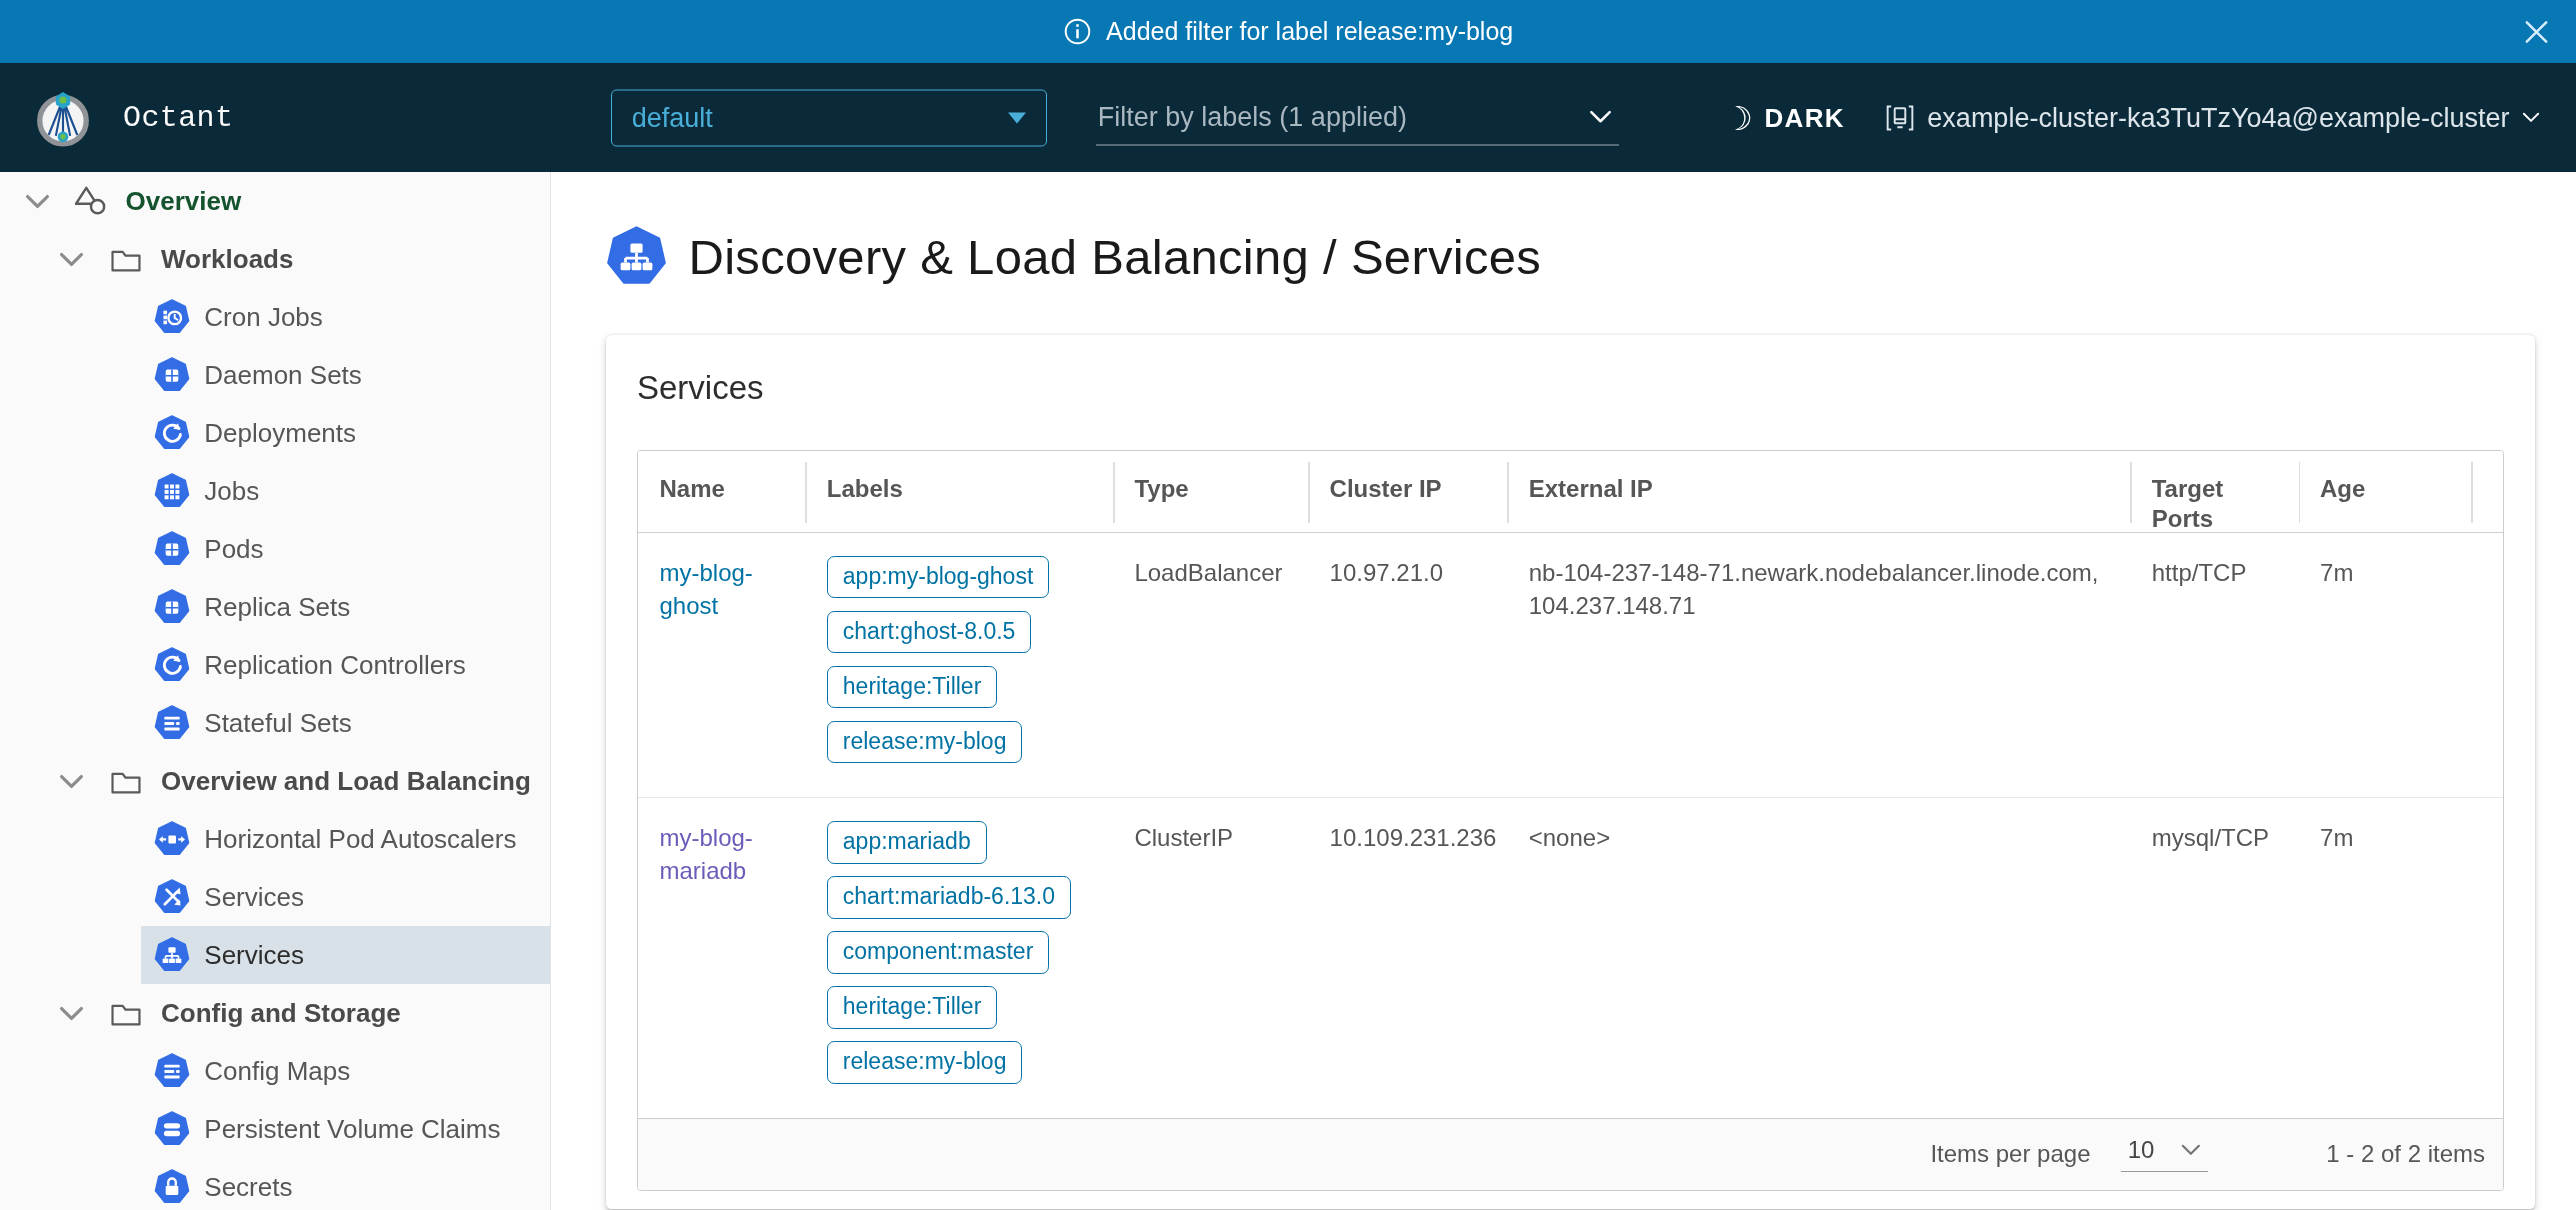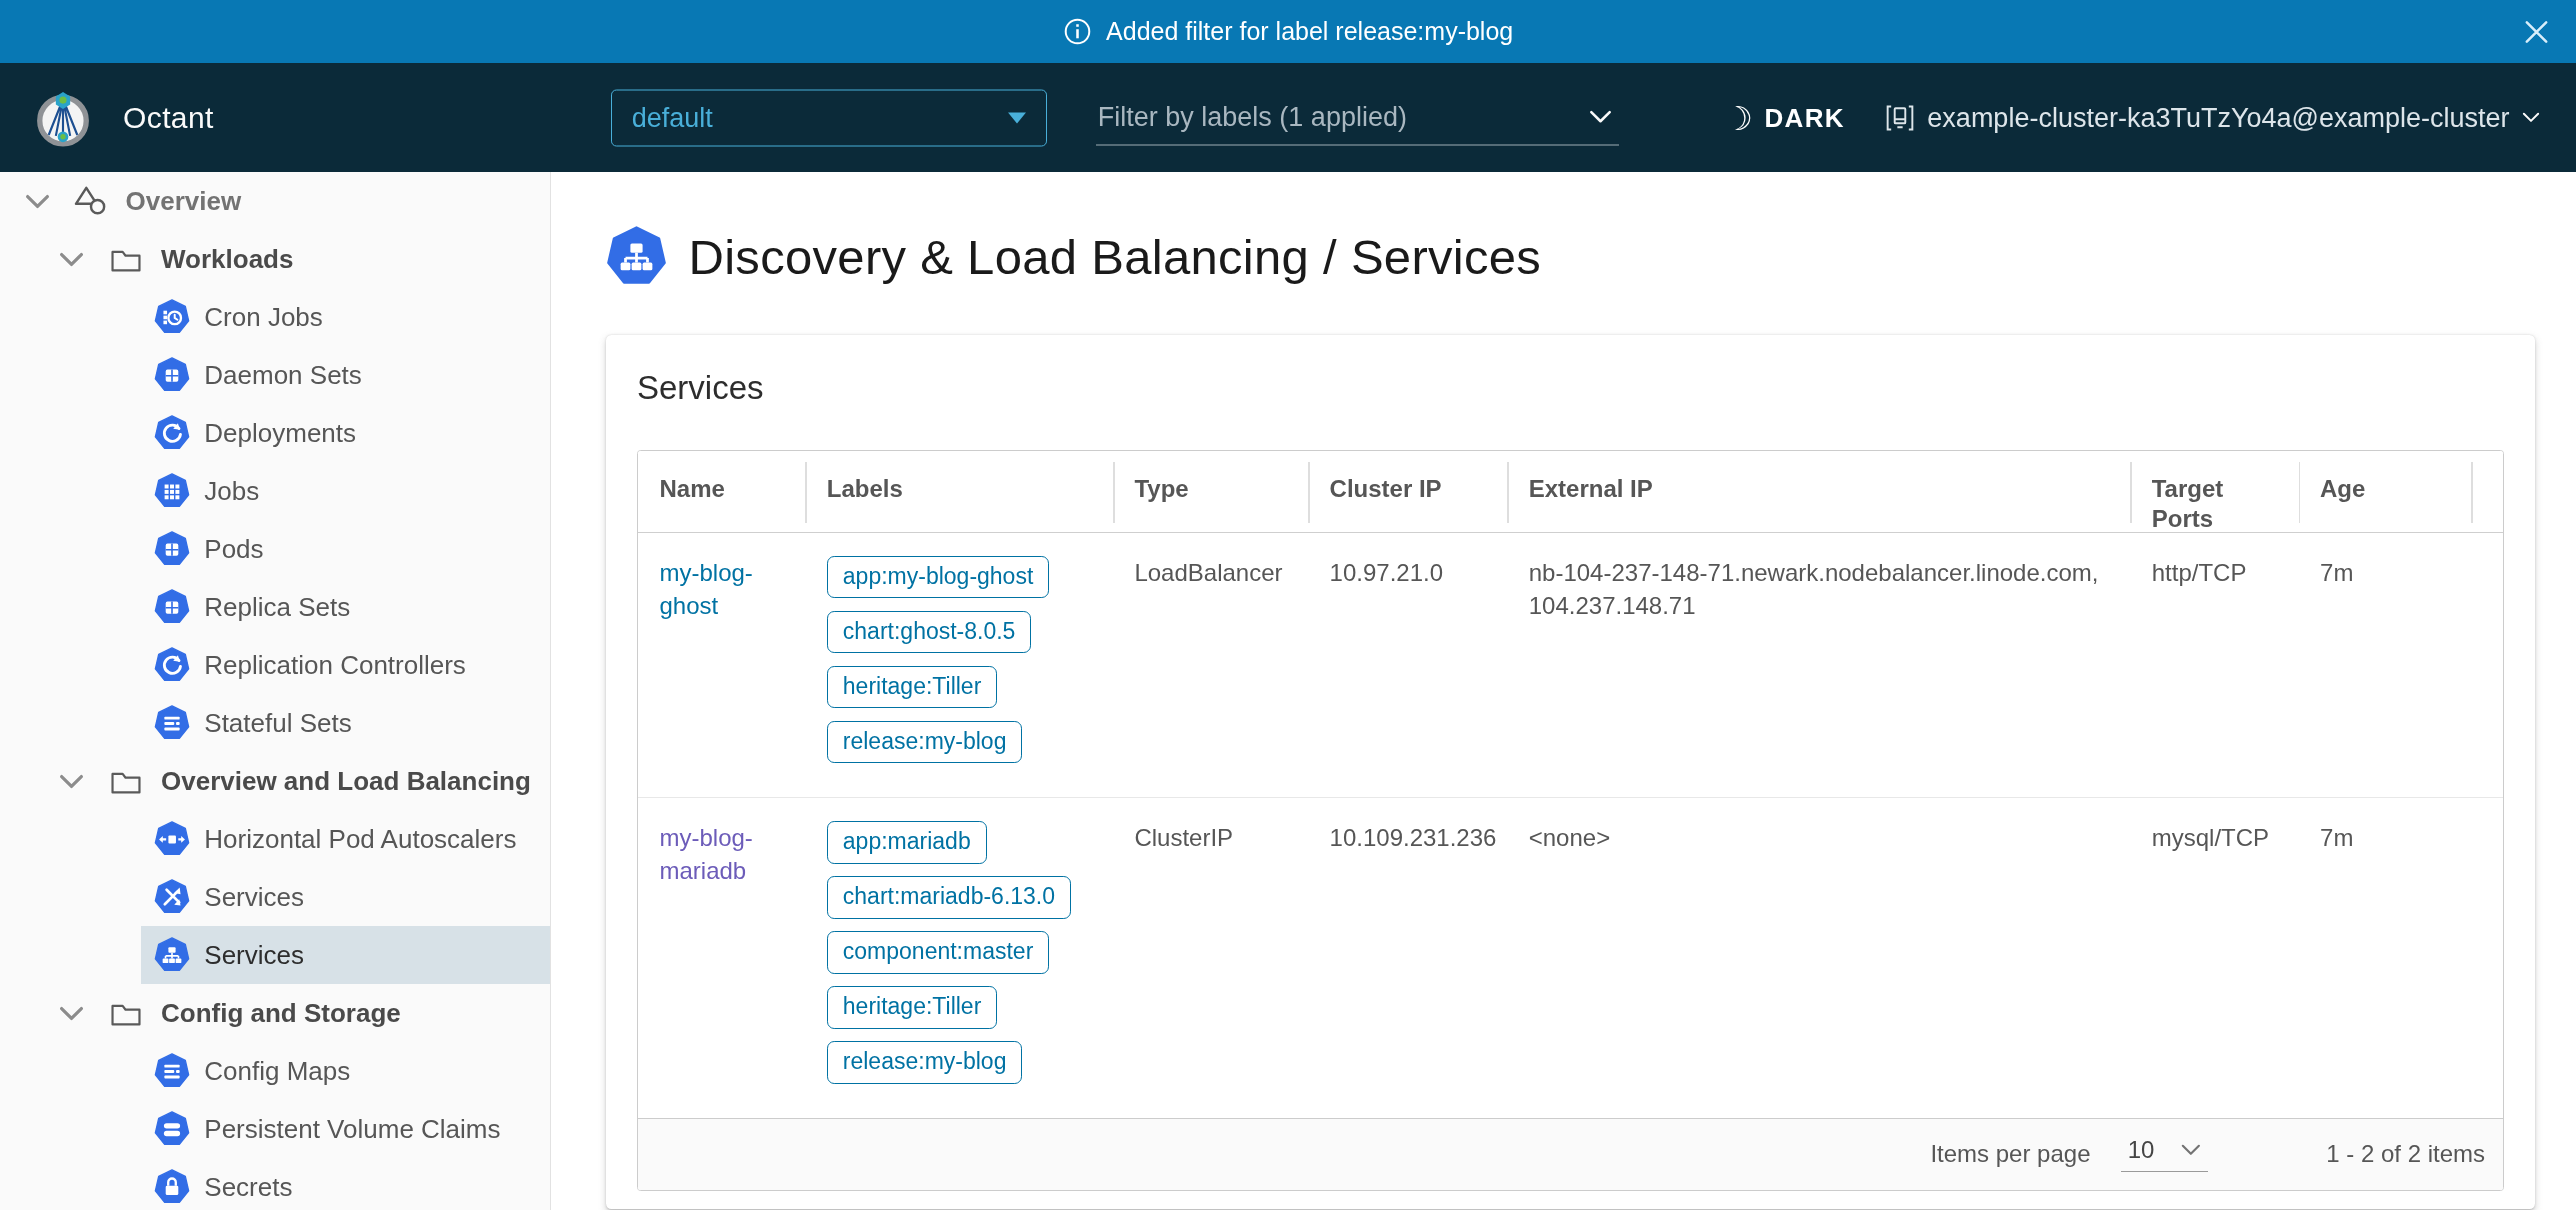--- a/index.html
+++ b/index.html
@@ -15,21 +15,21 @@
   .banner {
     position:relative; height:63px; background:#0878b4;
     display:flex; align-items:center; justify-content:center; gap:14.3px;
     color:#ffffff; font-size:25px;
   }
   .banner .close-btn { position:absolute; right:25px; top:50%; transform:translateY(-50%); cursor:pointer; }
 
   
   .app-header { position:relative; height:109px; background:#0b2a39; color:#fafafa; }
   .logo-wrap { position:absolute; left:36px; top:50%; transform:translateY(-50%); }
-  .app-name { position:absolute; left:123px; top:50%; transform:translateY(-50%); font-size:30px; letter-spacing:0.4px; color:#fafafa; }
+  .app-name { position:absolute; left:123px; top:50%; transform:translateY(-50%); font-size:30px; letter-spacing:0.4px; color:#fafafa;font-family:Liberation Mono, monospace; }
   .ns-select {
     position:absolute; left:611px; top:50%; transform:translateY(-50%);
     width:436px; height:57px; border:1.8px solid #49afd9; border-radius:5.4px;
     display:flex; align-items:center; justify-content:space-between;
     padding:0 19.7px; color:#49afd9; font-size:27px; cursor:pointer;gap:36px;
   }
   .tri-down { width:0; height:0; border-left:9.8px solid transparent; border-right:9.8px solid transparent; border-top:11.6px solid #49afd9; }
   .filter-select {
     position:absolute; left:1096px; top:50%; transform:translateY(-50%);
     width:523px; height:55px; border-bottom:1.8px solid #9fadb6;
@@ -48,21 +48,21 @@
   }
 
   
   .layout { display:flex; height:1038px; }
   .sidebar { width:551px; flex:none; background:#fafafa; border-right:0.9px solid #e2e2e2; overflow:hidden; }
   .nav-row { height:58px; display:flex; align-items:center; font-size:26px; color:#565656; cursor:pointer; }
   .nav-row .caret { flex:none; }
   .nav-row .label { white-space:nowrap; }
   .nav-row.lvl-root { padding-left:25px; }
   .nav-row.lvl-root .nav-icon { margin-left:21.5px; }
-  .nav-row.lvl-root .label { margin-left:16px; font-weight:700; color:#737373; }
+  .nav-row.lvl-root .label { margin-left:16px; font-weight:700; color:#14532d; }
   .nav-row.lvl-group { padding-left:59px; }
   .nav-row.lvl-group .nav-icon { margin-left:25px; }
   .nav-row.lvl-group .label { margin-left:18px; font-weight:700; color:#4a4a4a; }
   .nav-row.lvl-leaf { padding-left:154px; }
   .nav-row.lvl-leaf .label { margin-left:14.3px; }
   .nav-row.selected { background:linear-gradient(90deg,#fafafa 0 141px,#d7e1e7 141px 100%); }
   .nav-row.selected .label { color:#2d2d2d; }
 
   
   .main { flex:1; background:#ffffff; padding:54px 0 0 55px; }

